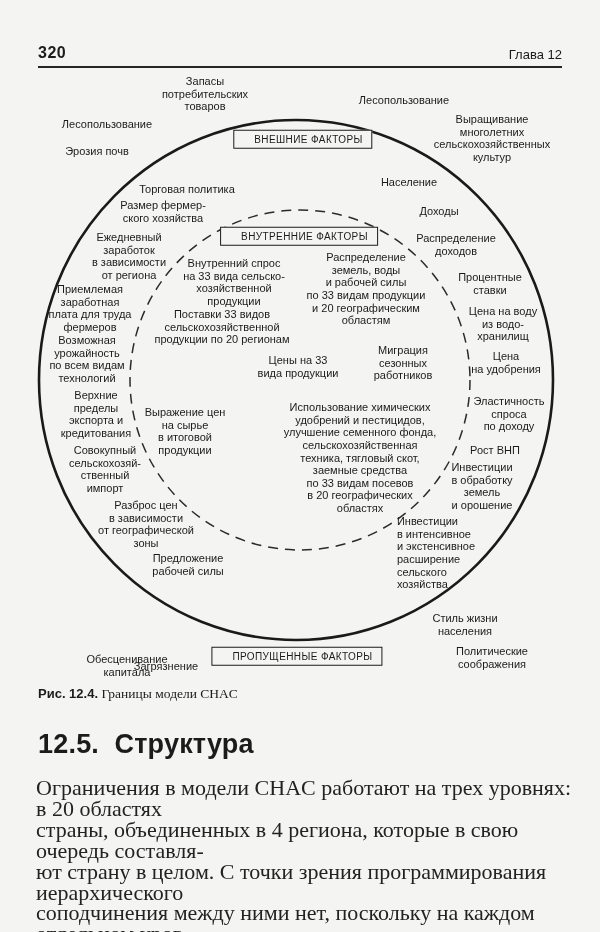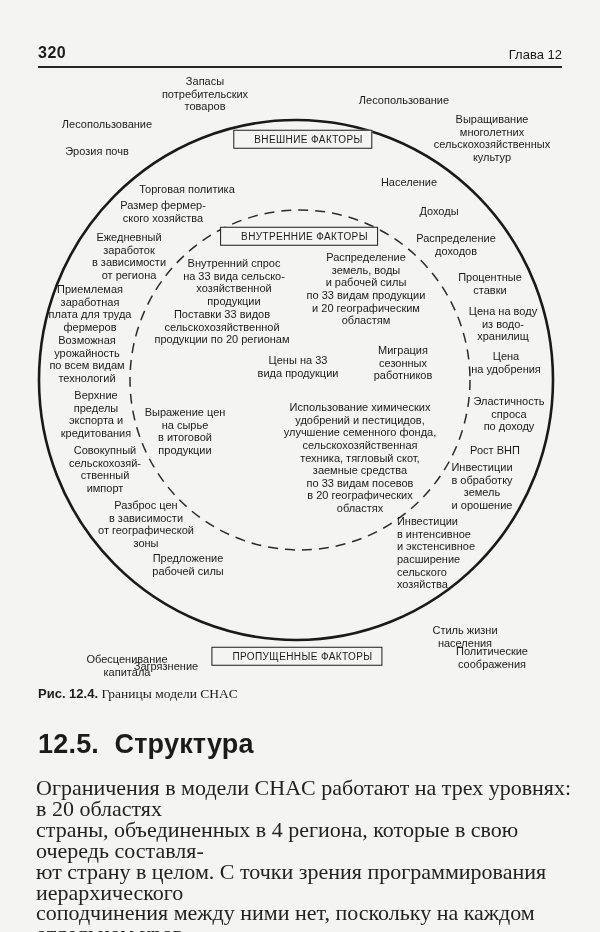--- a/index.html
+++ b/index.html
@@ -137,21 +137,21 @@
     <div class="lbl left" style="left: 436px; top: 481px;">Инвестиции
 в интенсивное
 и экстенсивное
 расширение
 сельского
 хозяйства</div>
     <div class="lbl" style="left: 188px; top: 493px;">Предложение
 рабочей силы</div>
     <div class="lbl" style="left: 127px; top: 551px; margin-top: 43px;">Обесценивание
 капитала</div>
-    <div class="lbl" style="left: 465px; top: 553px; margin-top: 12px;">Стиль жизни
+    <div class="lbl" style="left: 465px; top: 553px;">Стиль жизни
 населения</div>
     <div class="lbl" style="left: 166px; top: 594px;">Загрязнение</div>
     <div class="lbl" style="left: 492px; top: 586px;">Политические
 соображения</div>
     <div class="lbl" style="left: 234px; top: 210px;">Внутренний спрос
 на 33 вида сельско-
 хозяйственной
 продукции</div>
     <div class="lbl" style="left: 366px; top: 217px;">Распределение
 земель, воды

